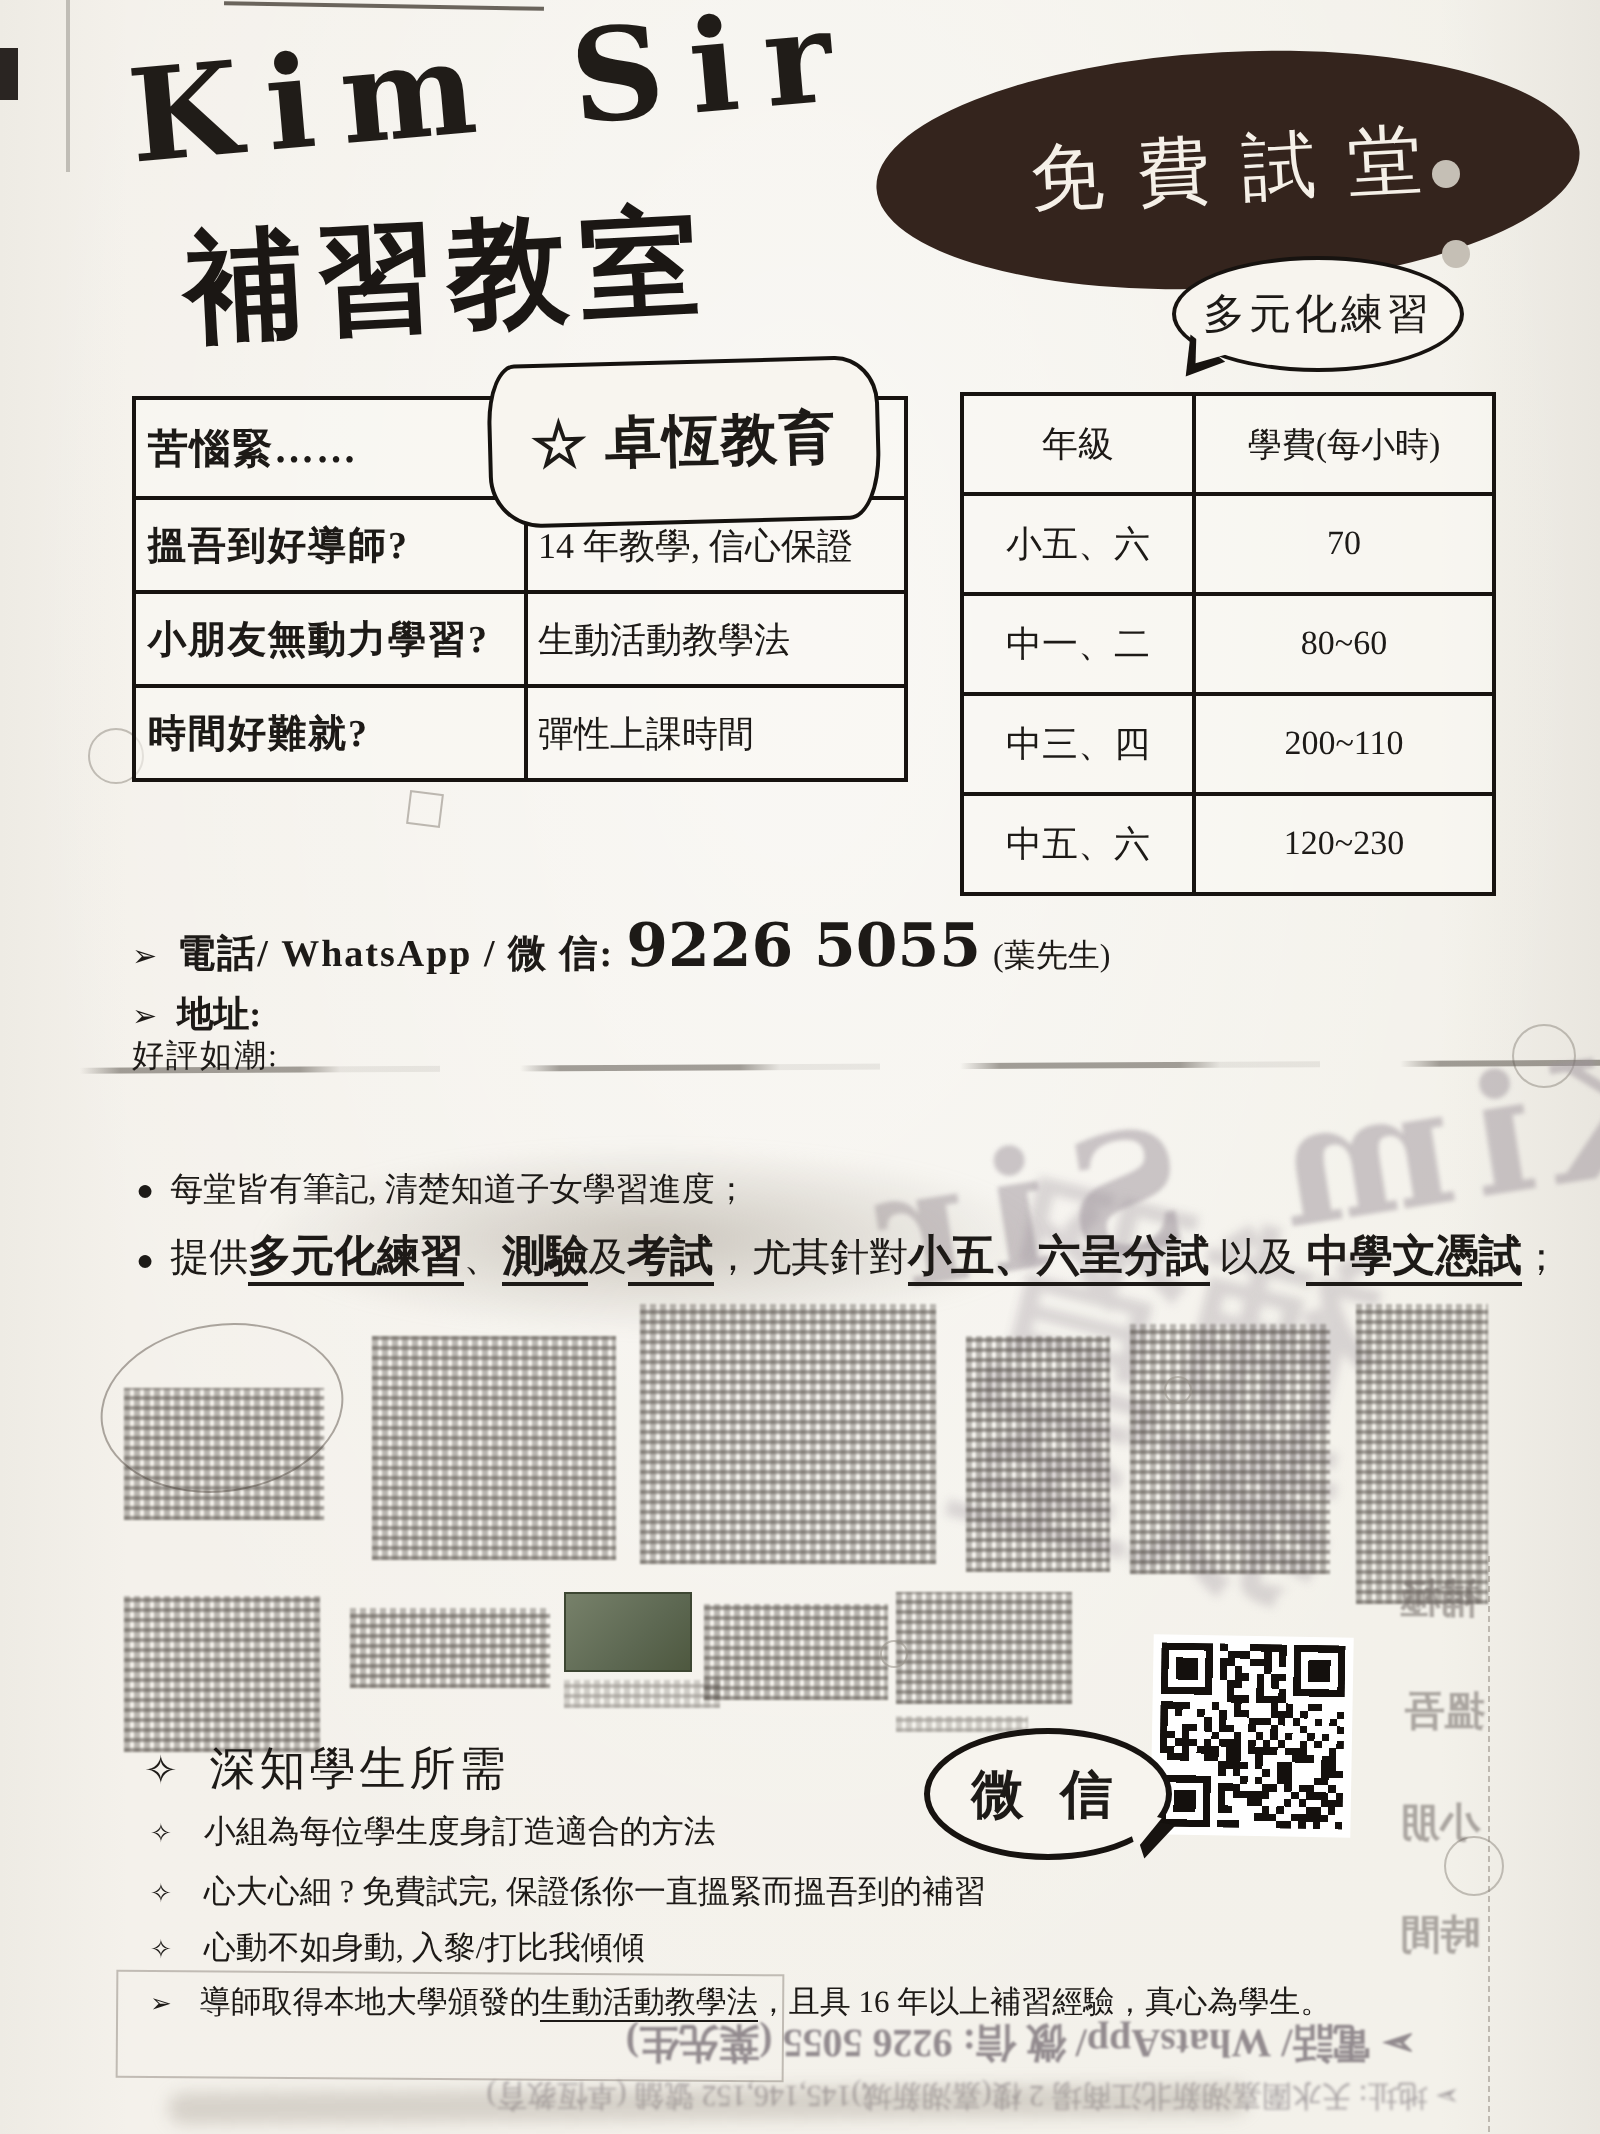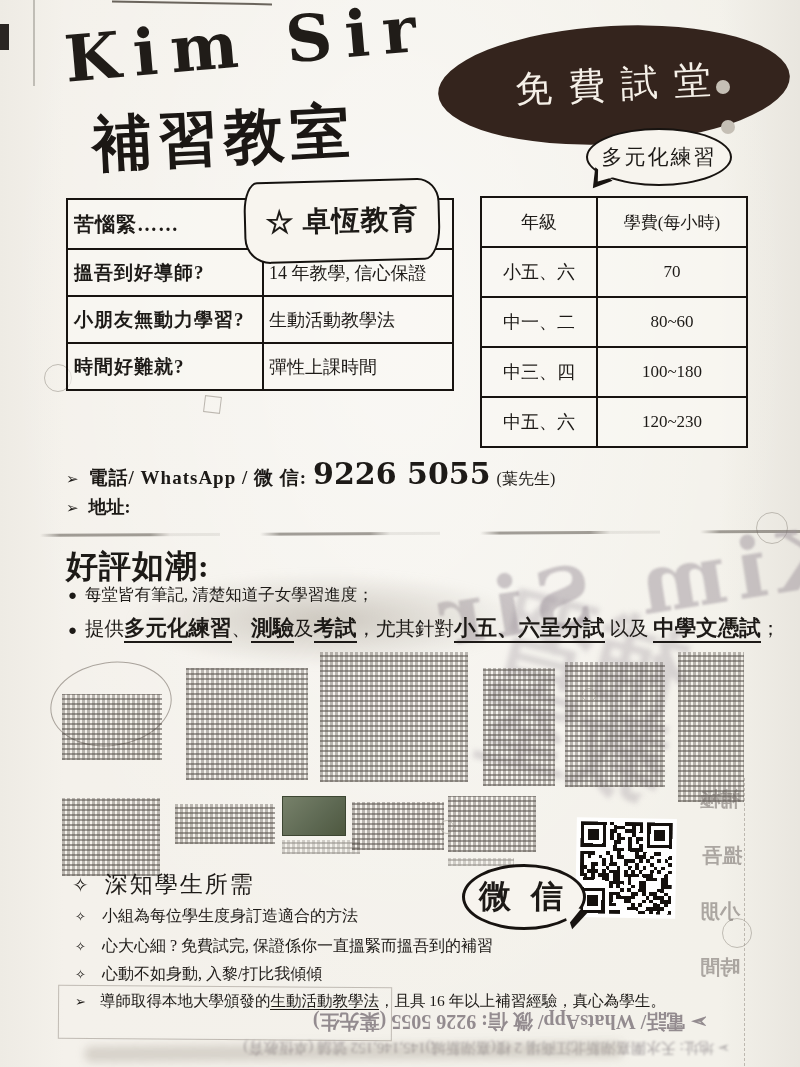--- a/index.html
+++ b/index.html
@@ -47,21 +47,21 @@
   .contact1 .lbl{font-size:19px;font-weight:bold;letter-spacing:1px;}
   .contact1 .num{font-size:30px;font-weight:bold;font-family:"DejaVu Serif",serif;margin:0 6px;}
   .contact1 .note{font-size:16px;}
   .contact2{left:66px;top:495px;display:flex;align-items:baseline;white-space:nowrap;}
   .contact2 .arr{font-size:15px;margin-right:10px;}
   .contact2 .lbl{font-size:18px;font-weight:bold;margin-right:4px;}
   .contact2 .txt{font-size:17.5px;}
   .foldline{left:0;top:532px;width:800px;height:3px;transform:rotate(-.3deg);
     background:repeating-linear-gradient(90deg, rgba(90,84,76,0) 0 40px, rgba(90,84,76,.55) 60px 150px, rgba(90,84,76,.1) 170px 220px);}
   
-  .rev-head{left:66px;top:545px;font-size:32px;letter-spacing:1px;font-weight:bold;}
+  .rev-head{left:66px;top:518px;font-size:16px;letter-spacing:1px;}
   .blob{left:126px;top:572px;width:400px;height:95px;border-radius:50%;
     background:radial-gradient(ellipse, rgba(170,162,150,.55), rgba(170,162,150,0) 70%);filter:blur(4px);}
   .rev-item1{left:68px;top:584px;font-size:16.5px;display:flex;align-items:baseline;}
   .rev-item2{left:68px;top:613px;font-size:19.5px;display:flex;align-items:baseline;white-space:nowrap;}
   .dot{font-size:15px;margin-right:8px;}
   .u{border-bottom:2.5px solid #1d1a17;font-size:21.5px;font-weight:600;padding-bottom:1px;}
   
   .wm{pointer-events:none;white-space:nowrap;}
   .wm-en{left:428px;top:538px;font-family:"DejaVu Serif",serif;font-size:82px;font-weight:bold;
     letter-spacing:10px;color:rgba(158,147,156,.5);transform:scaleX(-1) rotate(9deg);filter:blur(1px);}
@@ -81,21 +81,21 @@
       repeating-linear-gradient(90deg, rgba(72,66,60,.38) 0 3px, rgba(72,66,60,0) 3px 5px);
     filter:blur(.5px);opacity:.9;}
   .fz-light{opacity:.55;}
   .oval-mark{border:1.5px solid rgba(120,112,104,.6);border-radius:50%;transform:rotate(-8deg);}
   .thumb{background:linear-gradient(135deg,#77816a,#5d6852 60%,#4e583f);border:1px solid #3d4632;}
   .ringmark{border:1.5px solid rgba(150,143,134,.55);border-radius:50%;}
   .holedot{background:#c5bfb5;border-radius:50%;}
   
   .qr{left:576px;top:818px;width:100px;height:100px;background:#fff;padding:4px;box-sizing:border-box;transform:rotate(1deg);}
   .qr svg{width:100%;height:100%;display:block;}
-  .bubble-wechat{left:462px;top:864px;width:118px;height:60px;font-size:32px;font-weight:bold;letter-spacing:6px;border-width:3px;}
+  .bubble-wechat{left:462px;top:864px;width:118px;height:60px;font-size:26px;font-weight:bold;letter-spacing:6px;border-width:3px;}
   
   .needs-head{left:72px;top:869px;font-size:23px;letter-spacing:2px;display:flex;align-items:baseline;}
   .needs-head .dmd{font-size:20px;margin-right:14px;}
   .needs-item{left:75px;font-size:16px;display:flex;align-items:baseline;}
   .needs-item .dmd{font-size:13px;margin-right:16px;}
   .needs-tutor{left:75px;top:991px;font-size:15.5px;display:flex;align-items:baseline;white-space:nowrap;}
   .needs-tutor .arr{font-size:13px;margin-right:14px;}
   .u2{border-bottom:1.5px solid #1d1a17;}
   
   .speck{background:#2a2522;}
@@ -161,21 +161,21 @@
     <tr>
       <td class="g">小五、六</td>
       <td class="f">70</td>
     </tr>
     <tr>
       <td class="g">中一、二</td>
       <td class="f">80~60</td>
     </tr>
     <tr>
       <td class="g">中三、四</td>
-      <td class="f">100~180</td>
+      <td class="f">200~110</td>
     </tr>
     <tr>
       <td class="g">中五、六</td>
       <td class="f">120~230</td>
     </tr>
   </tbody>
     </table>
 
   <div class="abs contact1">
     <span class="arr">➢</span>

